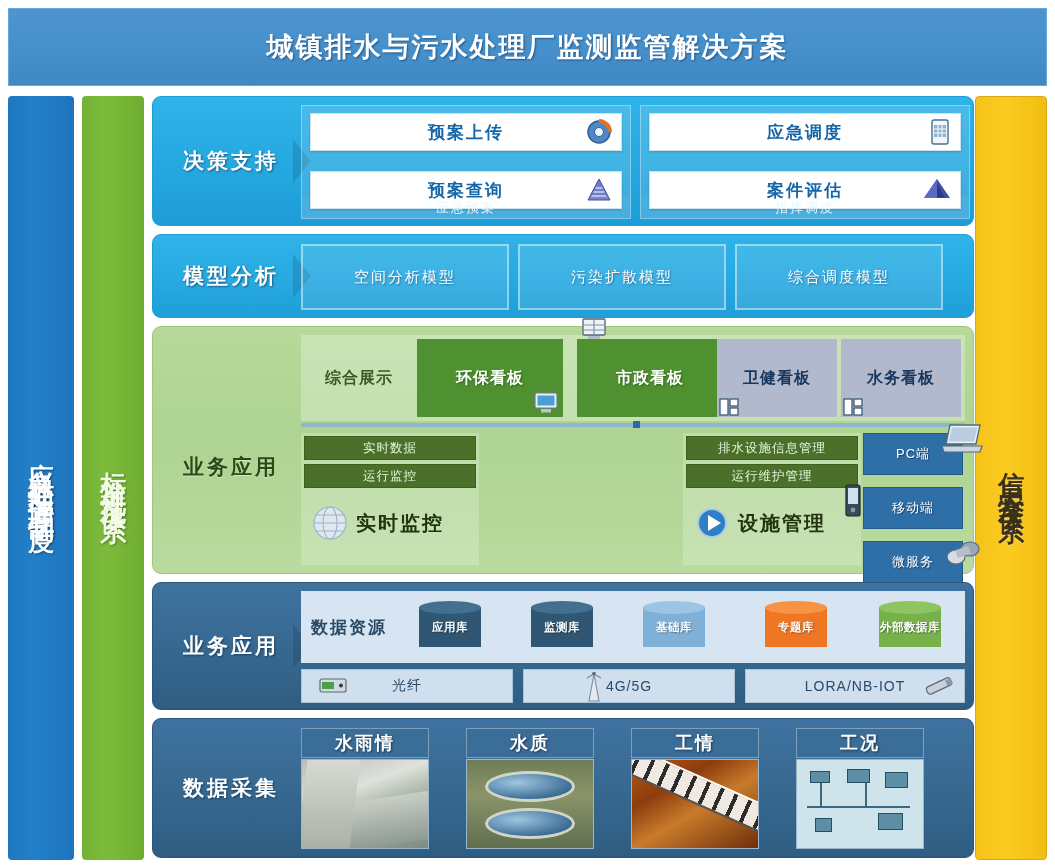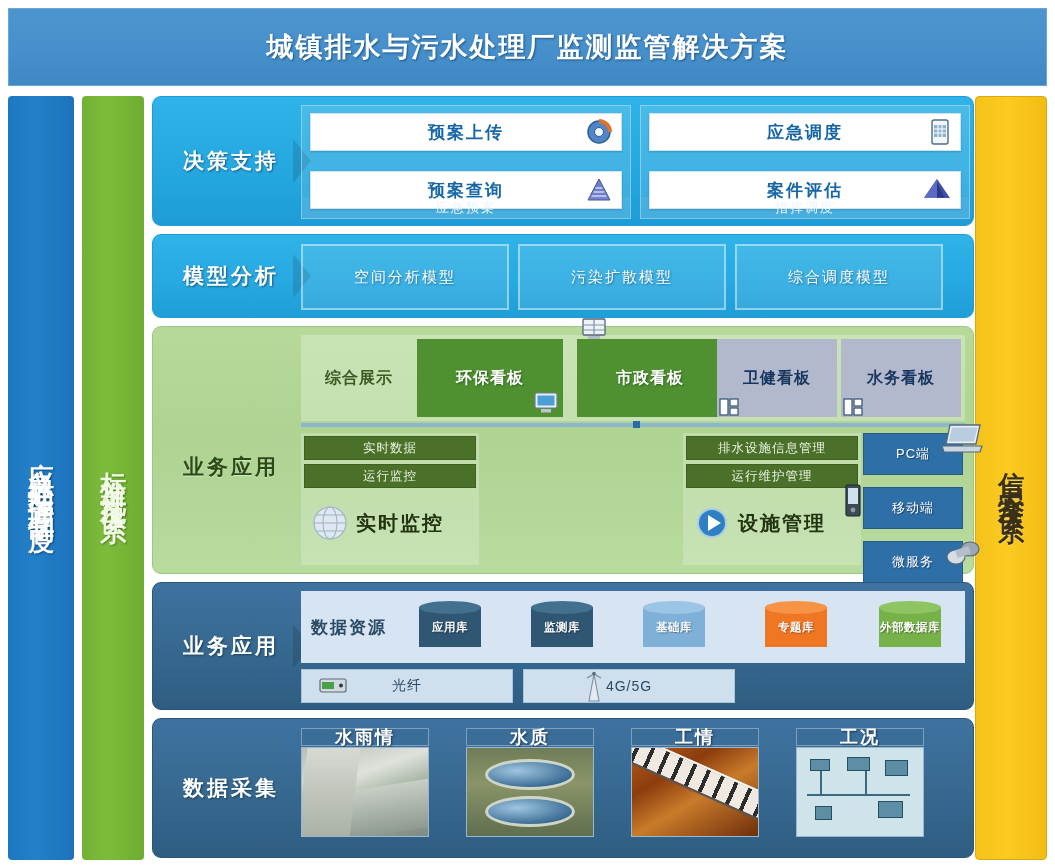--- a/index.html
+++ b/index.html
@@ -179,21 +179,21 @@
   #net-link-1{ left:0; width:212px; } #net-link-2{ left:222px; width:212px; }
   #net-link-3{ left:444px; width:220px; }
 
   
   #band-data{
     top:622px; height:140px;
     background:linear-gradient(180deg,#3f72a0 0%,#36688f 55%,#2f5d82 100%);
     border:1px solid #2c5679;
   }
   .dq-card{ position:absolute; top:9px; width:128px; height:122px; }
-  .dq-card .hd{ height:18px; border:1px solid #7e9fbc; background:#3b6d99;
+  .dq-card .hd{ height:30px; border:1px solid #7e9fbc; background:#3b6d99;
     display:flex; align-items:center; justify-content:center;
     color:#ffffff; font-size:18px; font-weight:bold; letter-spacing:2px;
     text-shadow:1px 1px 2px rgba(0,20,45,.6); }
   .dq-card .img{ height:90px; border:1px solid #9ab7d0; margin-top:1px;
     position:relative; overflow:hidden; }
   #dq-1{ left:148px; } #dq-2{ left:313px; } #dq-3{ left:478px; } #dq-4{ left:643px; }
 
   
   .ph-water{ background:linear-gradient(160deg,#b9bdb4 0%,#dfe2dc 35%,#9fae9b 60%,#7e8c84 100%); }
   .ph-water::before{ content:""; position:absolute; left:-10%; top:45%; width:130%; height:55%;
@@ -474,20 +474,29 @@
       <div class="net-link" id="net-link-2">
         <span style="position:absolute;left:58px;top:1px">
           <svg width="24" height="32" viewBox="0 0 24 32">
             <polygon points="12,3 17,30 7,30" fill="#e3eaf1" stroke="#7d8e9d" stroke-width="1.1"></polygon>
             <path d="M5 7 L12 3 L19 7" stroke="#7d8e9d" stroke-width="1.4" fill="none"></path>
             <circle cx="12" cy="2.5" r="1.8" fill="#5b6b79"></circle>
           </svg>
         </span>
         <span>4G/5G</span>
       </div>
+      <div class="net-link" id="net-link-3">
+        <span>LORA/NB-IOT</span>
+        <span style="position:absolute;right:6px;top:3px">
+          <svg width="36" height="26" viewBox="0 0 36 26">
+            <rect x="4" y="9" width="26" height="8" rx="3" fill="#c9d2db" stroke="#5b6b79" stroke-width="1.2" transform="rotate(-25 17 13)"></rect>
+            <rect x="24" y="6" width="6" height="6" fill="#8c99a6" transform="rotate(-25 27 9)"></rect>
+          </svg>
+        </span>
+      </div>
     </div>
   </div>
 
   <div class="band" id="band-data">
     <div class="band-label">数据采集</div>
 
     <div class="dq-card" id="dq-1">
       <div class="hd">水雨情</div>
       <div class="img ph-water"></div>
     </div>

